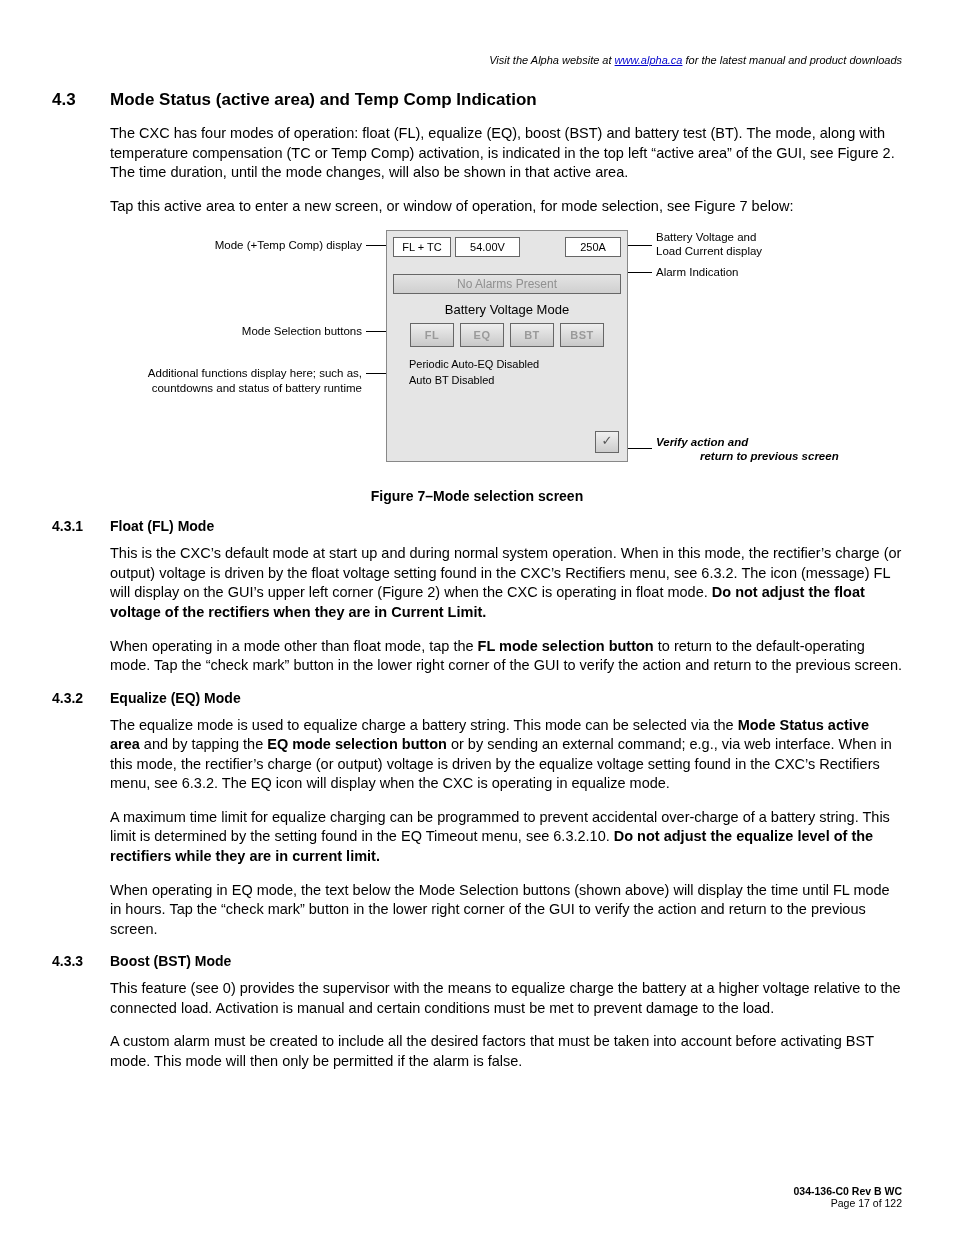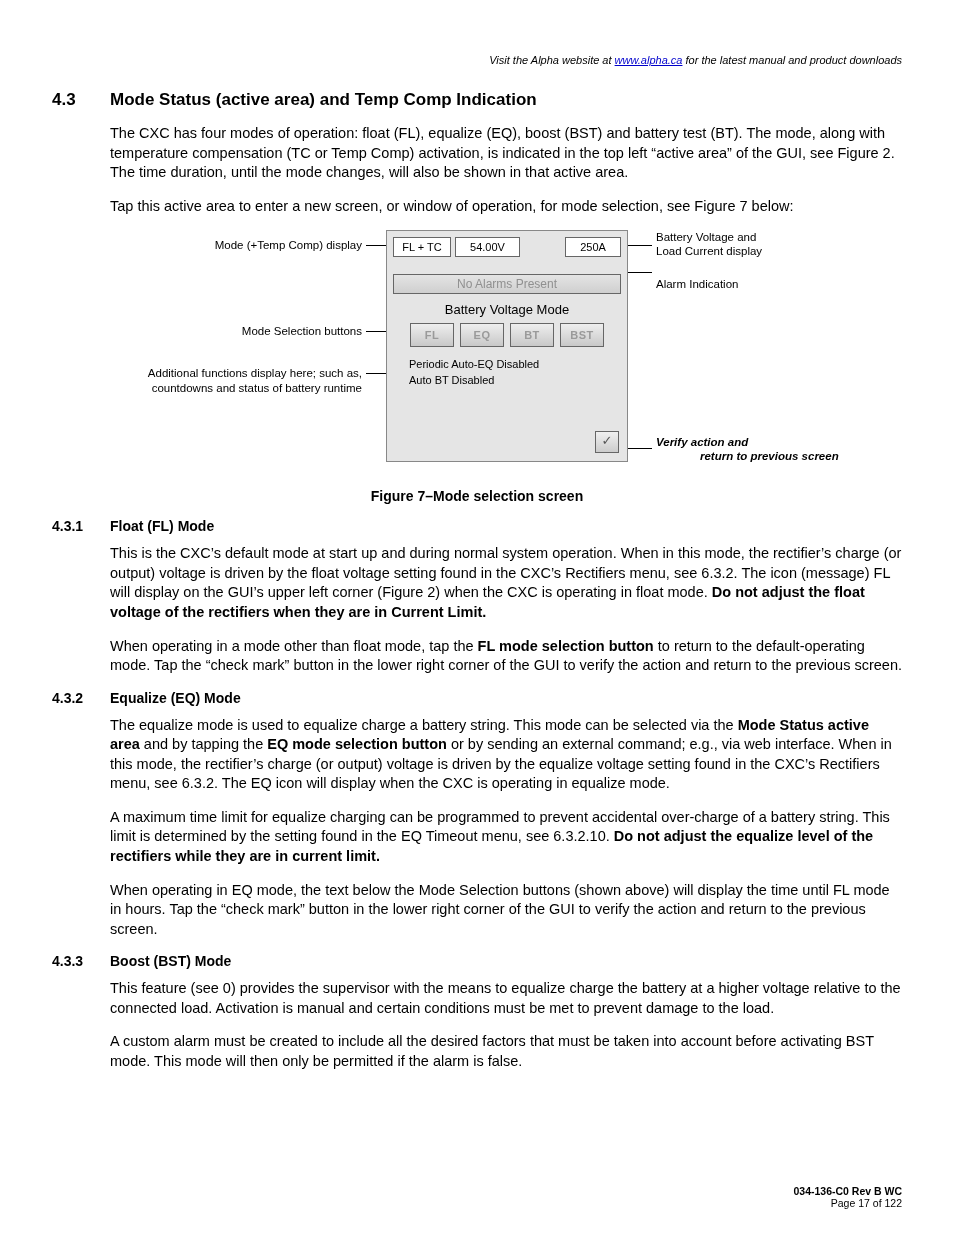--- a/index.html
+++ b/index.html
@@ -60,21 +60,21 @@
   <div class="lead" style="left:314px;top:101px;width:20px;height:1px;"></div>
 
   <div class="callout" style="left:60px;top:136px;text-align:right;width:250px;">Additional functions display here; such as,</div>
   <div class="callout" style="left:60px;top:151px;text-align:right;width:250px;">countdowns and status of battery runtime</div>
   <div class="lead" style="left:314px;top:143px;width:20px;height:1px;"></div>
 
   <div class="callR" style="left:604px;top:0px;">Battery Voltage and</div>
   <div class="callR" style="left:604px;top:14px;">Load Current display</div>
   <div class="lead" style="left:576px;top:15px;width:24px;height:1px;"></div>
 
-  <div class="callR" style="left:604px;top:47px;">Alarm Indication</div>
+  <div class="callR" style="left:604px;top:35px;">Alarm Indication</div>
   <div class="lead" style="left:576px;top:42px;width:24px;height:1px;"></div>
 
   <div class="callR" style="left:604px;top:205px;font-style:italic;font-weight:bold;">Verify action and</div>
   <div class="callR" style="left:604px;top:219px;font-style:italic;font-weight:bold;margin-left:44px;">return to previous screen</div>
   <div class="lead" style="left:576px;top:218px;width:24px;height:1px;"></div>
 
   <div class="panel">
     <div class="row1">
       <div class="cell c1">FL + TC</div>
       <div class="cell c2">54.00V</div>

